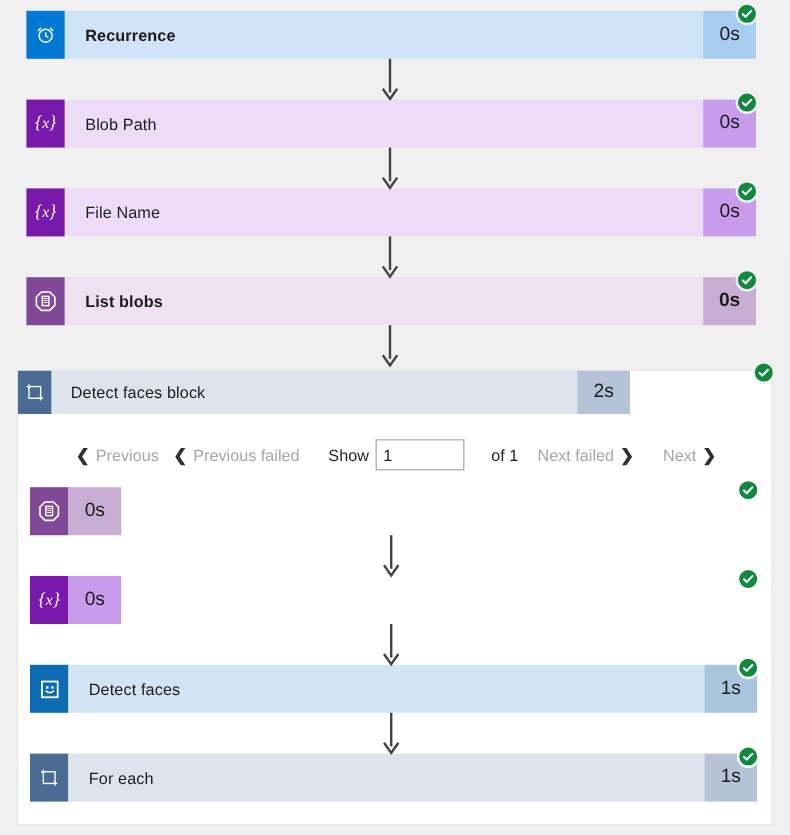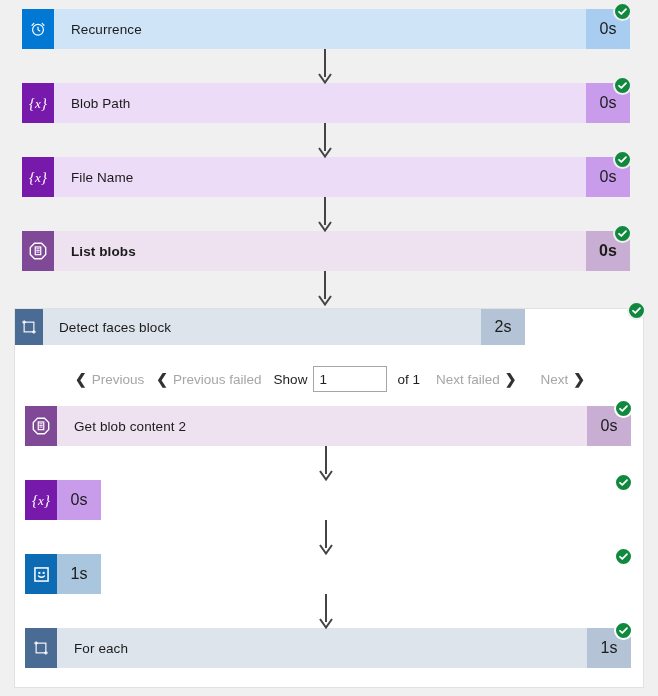--- a/index.html
+++ b/index.html
@@ -54,21 +54,21 @@
     min-width: 44px;
     display: flex;
     align-items: center;
     justify-content: center;
     font-size: 16px;
     color: #1b1b1b;
   }
 
   
   .t-trigger .card-icon   { background: #0078d4; }
-  .t-trigger .card-title  { background: #cfe4f7; }
+  .t-trigger .card-title  { background: #cfe4f7; font-weight: bold; }
   .t-trigger .card-duration { background: #a8cdf0; }
 
   .t-variable .card-icon   { background: #7719aa; }
   .t-variable .card-title  { background: #ecdcf7; }
   .t-variable .card-duration { background: #c89ceb; }
 
   .t-blob .card-icon   { background: #804998; }
   .t-blob .card-title  { background: #eee2f1; }
   .t-blob .card-duration { background: #c9aed3; }
 
@@ -158,20 +158,21 @@
   .pager-btn .chev {
     color: #323130;
     font-size: 14px;
     font-weight: 700;
     line-height: 1;
   }
   .pager-static {
     color: #201f1e;
     padding: 0 6px;
     white-space: nowrap;
+    margin-left: 12px;
   }
   .pager-input {
     width: 74px;
     height: 26px;
     border: 1px solid #a6a6a6;
     background: #ffffff;
     font-family: "Liberation Sans", sans-serif;
     font-size: 13.5px;
     color: #201f1e;
     padding: 0 5px;
@@ -311,21 +312,20 @@
     </div>
 
     <div class="card t-blob" style="left:10px; top:97px; width:606px;">
       <div class="card-icon">
         <svg class="icon-svg" width="22" height="22" viewBox="0 0 24 24">
           <path d="M8.2 3.6 H15.8 L20.4 8.2 V15.8 L15.8 20.4 H8.2 L3.6 15.8 V8.2 Z" fill="none" stroke="#ffffff" stroke-width="1.5"></path>
           <rect x="9" y="7.6" width="6" height="8.4" fill="none" stroke="#ffffff" stroke-width="1.3"></rect>
           <path d="M10.2 9.6 H13.8 M10.2 11.4 H13.8 M10.2 13.2 H13.8" stroke="#ffffff" stroke-width="1"></path>
         </svg>
       </div>
-      <div class="card-title">Get blob content 2</div>
       <div class="card-duration">0s</div>
     </div>
     <div class="badge on-white" style="left:599px; top:90px;">
       <svg width="11" height="11" viewBox="0 0 12 12" fill="none" stroke="#ffffff" stroke-width="1.9" stroke-linecap="round" stroke-linejoin="round">
           <path d="M2.2 6.3 L4.7 8.7 L9.8 3.4"></path>
         </svg>
     </div>
 
     <div class="connector" style="left:310px; top:137px; height:36px;">
       <div class="stem" style="height:28px;"></div>
@@ -355,20 +355,21 @@
 
     <div class="card t-face" style="left:10px; top:245px; width:606px;">
       <div class="card-icon">
         <svg class="icon-svg" width="21" height="21" viewBox="0 0 24 24">
           <rect x="4.5" y="4.5" width="15" height="15" fill="none" stroke="#ffffff" stroke-width="1.7"></rect>
           <rect x="8.4" y="9" width="2.3" height="2.3" fill="#ffffff"></rect>
           <rect x="13.3" y="9" width="2.3" height="2.3" fill="#ffffff"></rect>
           <path d="M8.6 13.6 Q12 16.6 15.4 13.6" fill="none" stroke="#ffffff" stroke-width="1.6" stroke-linecap="round"></path>
         </svg>
       </div>
+      <div class="card-title">Detect faces</div>
       <div class="card-duration">1s</div>
     </div>
     <div class="badge on-white" style="left:599px; top:238px;">
       <svg width="11" height="11" viewBox="0 0 12 12" fill="none" stroke="#ffffff" stroke-width="1.9" stroke-linecap="round" stroke-linejoin="round">
           <path d="M2.2 6.3 L4.7 8.7 L9.8 3.4"></path>
         </svg>
     </div>
 
     <div class="connector" style="left:310px; top:285px; height:36px;">
       <div class="stem" style="height:28px;"></div>

